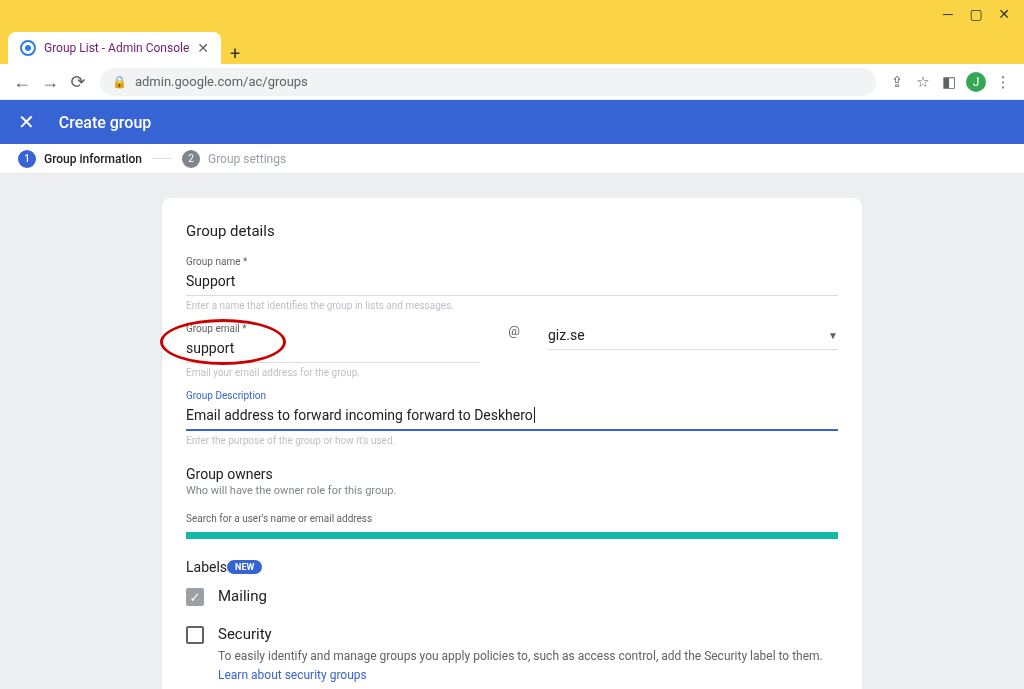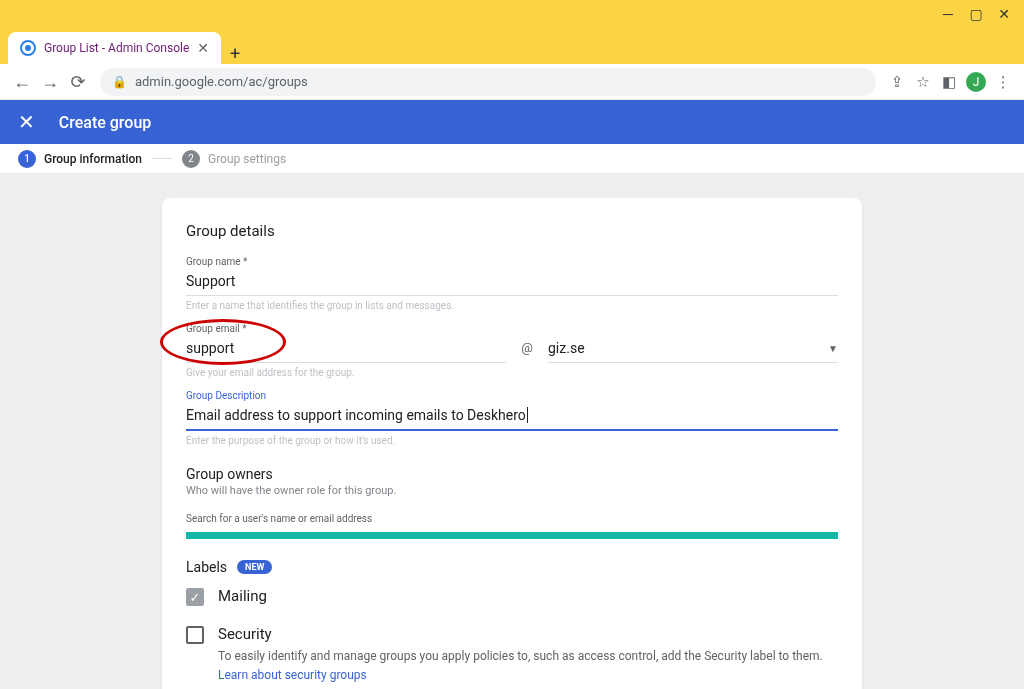--- a/index.html
+++ b/index.html
@@ -34,30 +34,30 @@
 .stepsep { width: 20px; height: 1px; background: #dadce0; margin: 0 10px; }
 .content { flex: 1; background: #edeef0; overflow-y: auto; padding: 24px 0; position: relative; }
 .card { width: 700px; margin: 0 auto; background: #fff; border-radius: 8px; padding: 24px; box-shadow: 0 1px 2px rgba(0,0,0,0.1); }
 .section-title { font-size: 15px; color: #202124; margin-bottom: 16px; }
 .field { margin-bottom: 12px; }
 .field-label { font-size: 10px; color: #5f6368; margin-bottom: 2px; }
 .field-label.focused { color: #3763d4; }
 .field-input { width: 100%; border: none; border-bottom: 1px solid #dadce0; font-size: 14px; padding: 4px 0 6px 0; outline: none; color: #202124; font-family: inherit; }
 .field-input.focused { border-bottom: 2px solid #3763d4; }
 .field-help { font-size: 10px; color: #bdc1c6; margin-top: 4px; }
-.emailrow { display: flex; align-items: flex-end; gap: 15px; }
+.emailrow { display: flex; align-items: flex-start; gap: 28px; }
 .emailrow .left { flex: 1; position: relative; }
 .atsign { color: #5f6368; font-size: 13px; padding-bottom: 8px; }
 .domain-field { flex: 0 0 290px; }
 .domain-input { display: flex; align-items: center; justify-content: space-between; border-bottom: 1px solid #dadce0; padding: 4px 0 6px 0; font-size: 14px; color: #202124; }
 .dropdown-arrow { color: #5f6368; font-size: 10px; }
 .owners-title { font-size: 14px; color: #202124; margin-top: 20px; }
 .owners-help { font-size: 11px; color: #80868b; margin-top: 2px; margin-bottom: 16px; }
 .search-placeholder { font-size: 10px; color: #5f6368; border-bottom: 7px solid #14b8a6; padding-bottom: 8px; margin-bottom: 20px; }
-.labels-row { display: flex; align-items: center; gap: 10px; margin-top: 20px; margin-bottom: 12px; }
+.labels-row { display: flex; align-items: center; margin-top: 20px; margin-bottom: 12px; }
 .labels-title { font-size: 14px; color: #202124; }
 .new-badge { background: #3763d4; color: #fff; font-size: 9px; font-weight: 700; padding: 2px 8px; border-radius: 10px; }
 .label-item { display: flex; align-items: flex-start; gap: 14px; margin-bottom: 16px; }
 .checkbox { width: 18px; height: 18px; border: 2px solid #5f6368; border-radius: 2px; flex-shrink: 0; display: flex; align-items: center; justify-content: center; margin-top: 1px; }
 .checkbox.checked { background: #9aa0a6; border-color: #9aa0a6; }
 .checkbox.checked::after { content: '✓'; color: #fff; font-size: 13px; }
 .label-text { flex: 1; }
 .label-name { font-size: 15px; color: #202124; margin-bottom: 4px; }
 .label-desc { font-size: 12px; color: #5f6368; line-height: 1.6; }
 .label-desc a { color: #3763d4; text-decoration: none; }
@@ -132,28 +132,28 @@
             <input class="field-input" value="support" style="">
           </div>
           <div class="atsign">@</div>
           <div class="domain-field">
             <div class="domain-input">
               <span>giz.se</span>
               <span class="dropdown-arrow">▼</span>
             </div>
           </div>
         </div>
-        <div class="field-help">Give your email address for the group.</div>
+        <div class="field-help">Email your email address for the group.</div>
         <div class="circle-annotation" style="width:126px;height:46px;left:-26px;top:-4px;"></div>
       </div>
 
       <div class="field">
         <div class="field-label focused">Group Description</div>
         <div class="field-input focused" style="display:flex;align-items:center;">
-          <span>Email address to support incoming emails to Deskhero</span>
+          <span>Email address to forward incoming forward to Deskhero</span>
             <span class="cursor-caret"></span>
         </div>
         <div class="field-help">Enter the purpose of the group or how it's used.</div>
       </div>
 
       <div class="owners-title">Group owners</div>
       <div class="owners-help">Who will have the owner role for this group.</div>
       <div class="search-placeholder">Search for a user's name or email address</div>
 
       <div class="labels-row">

